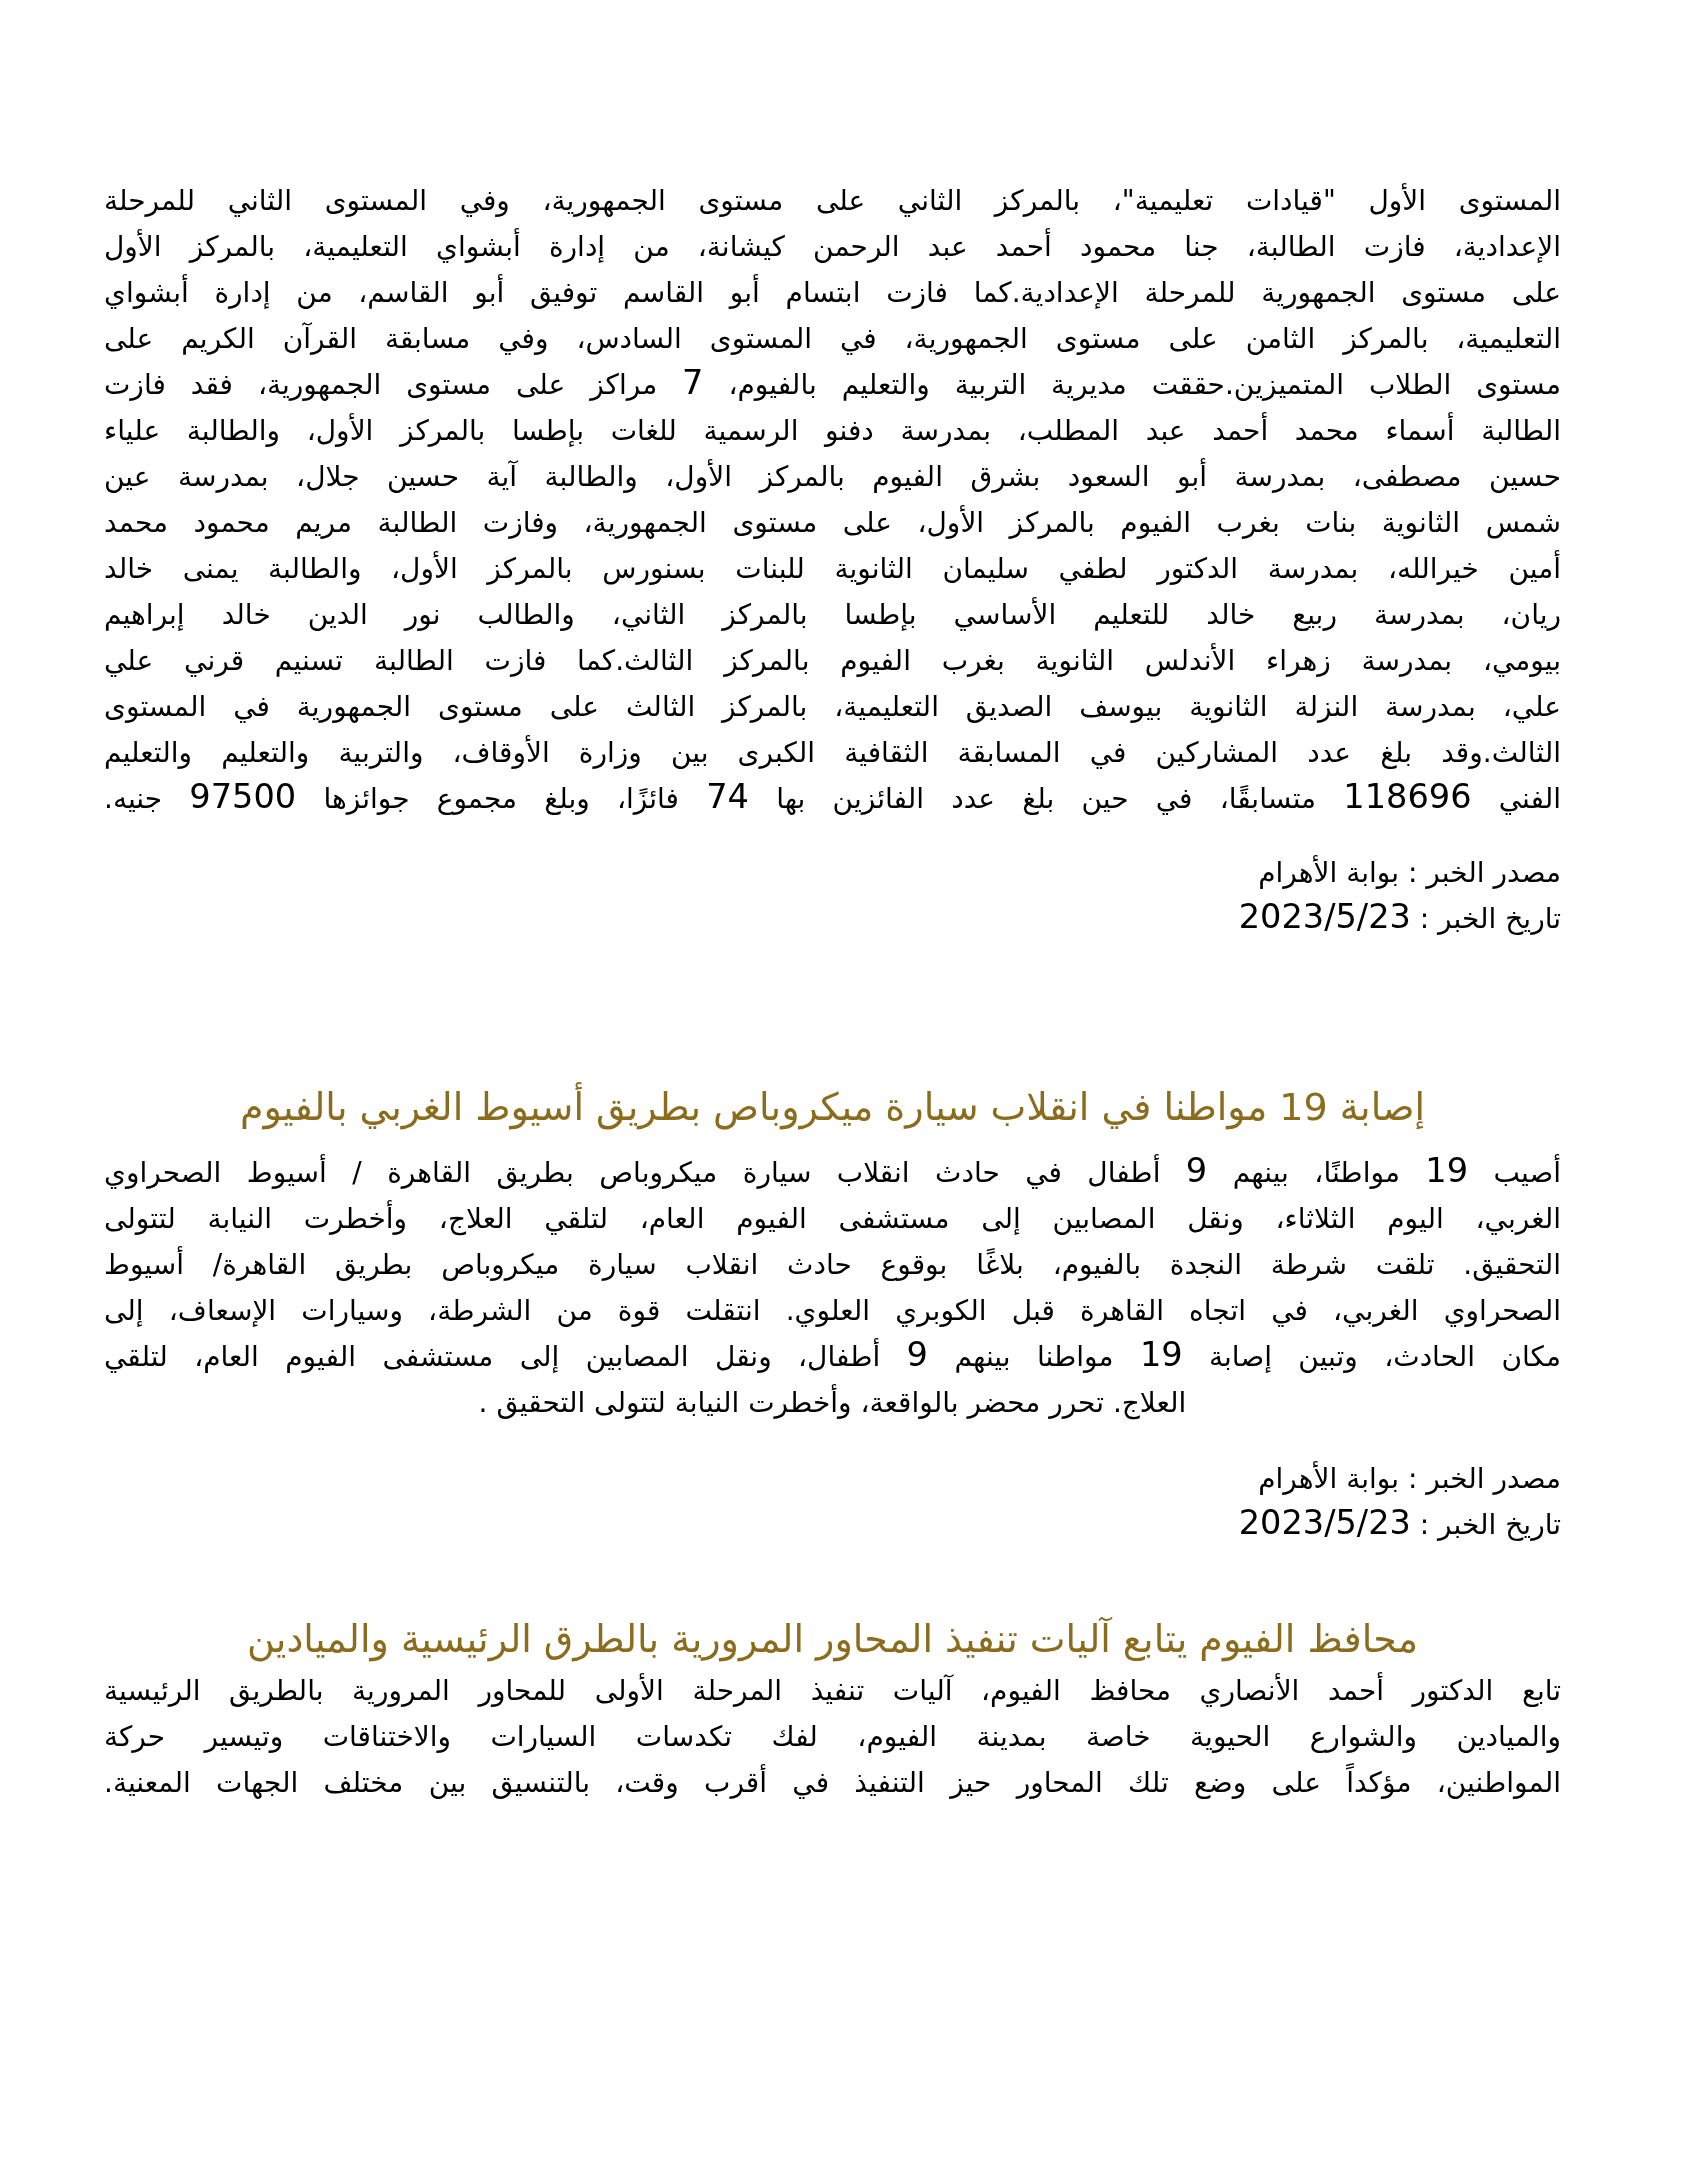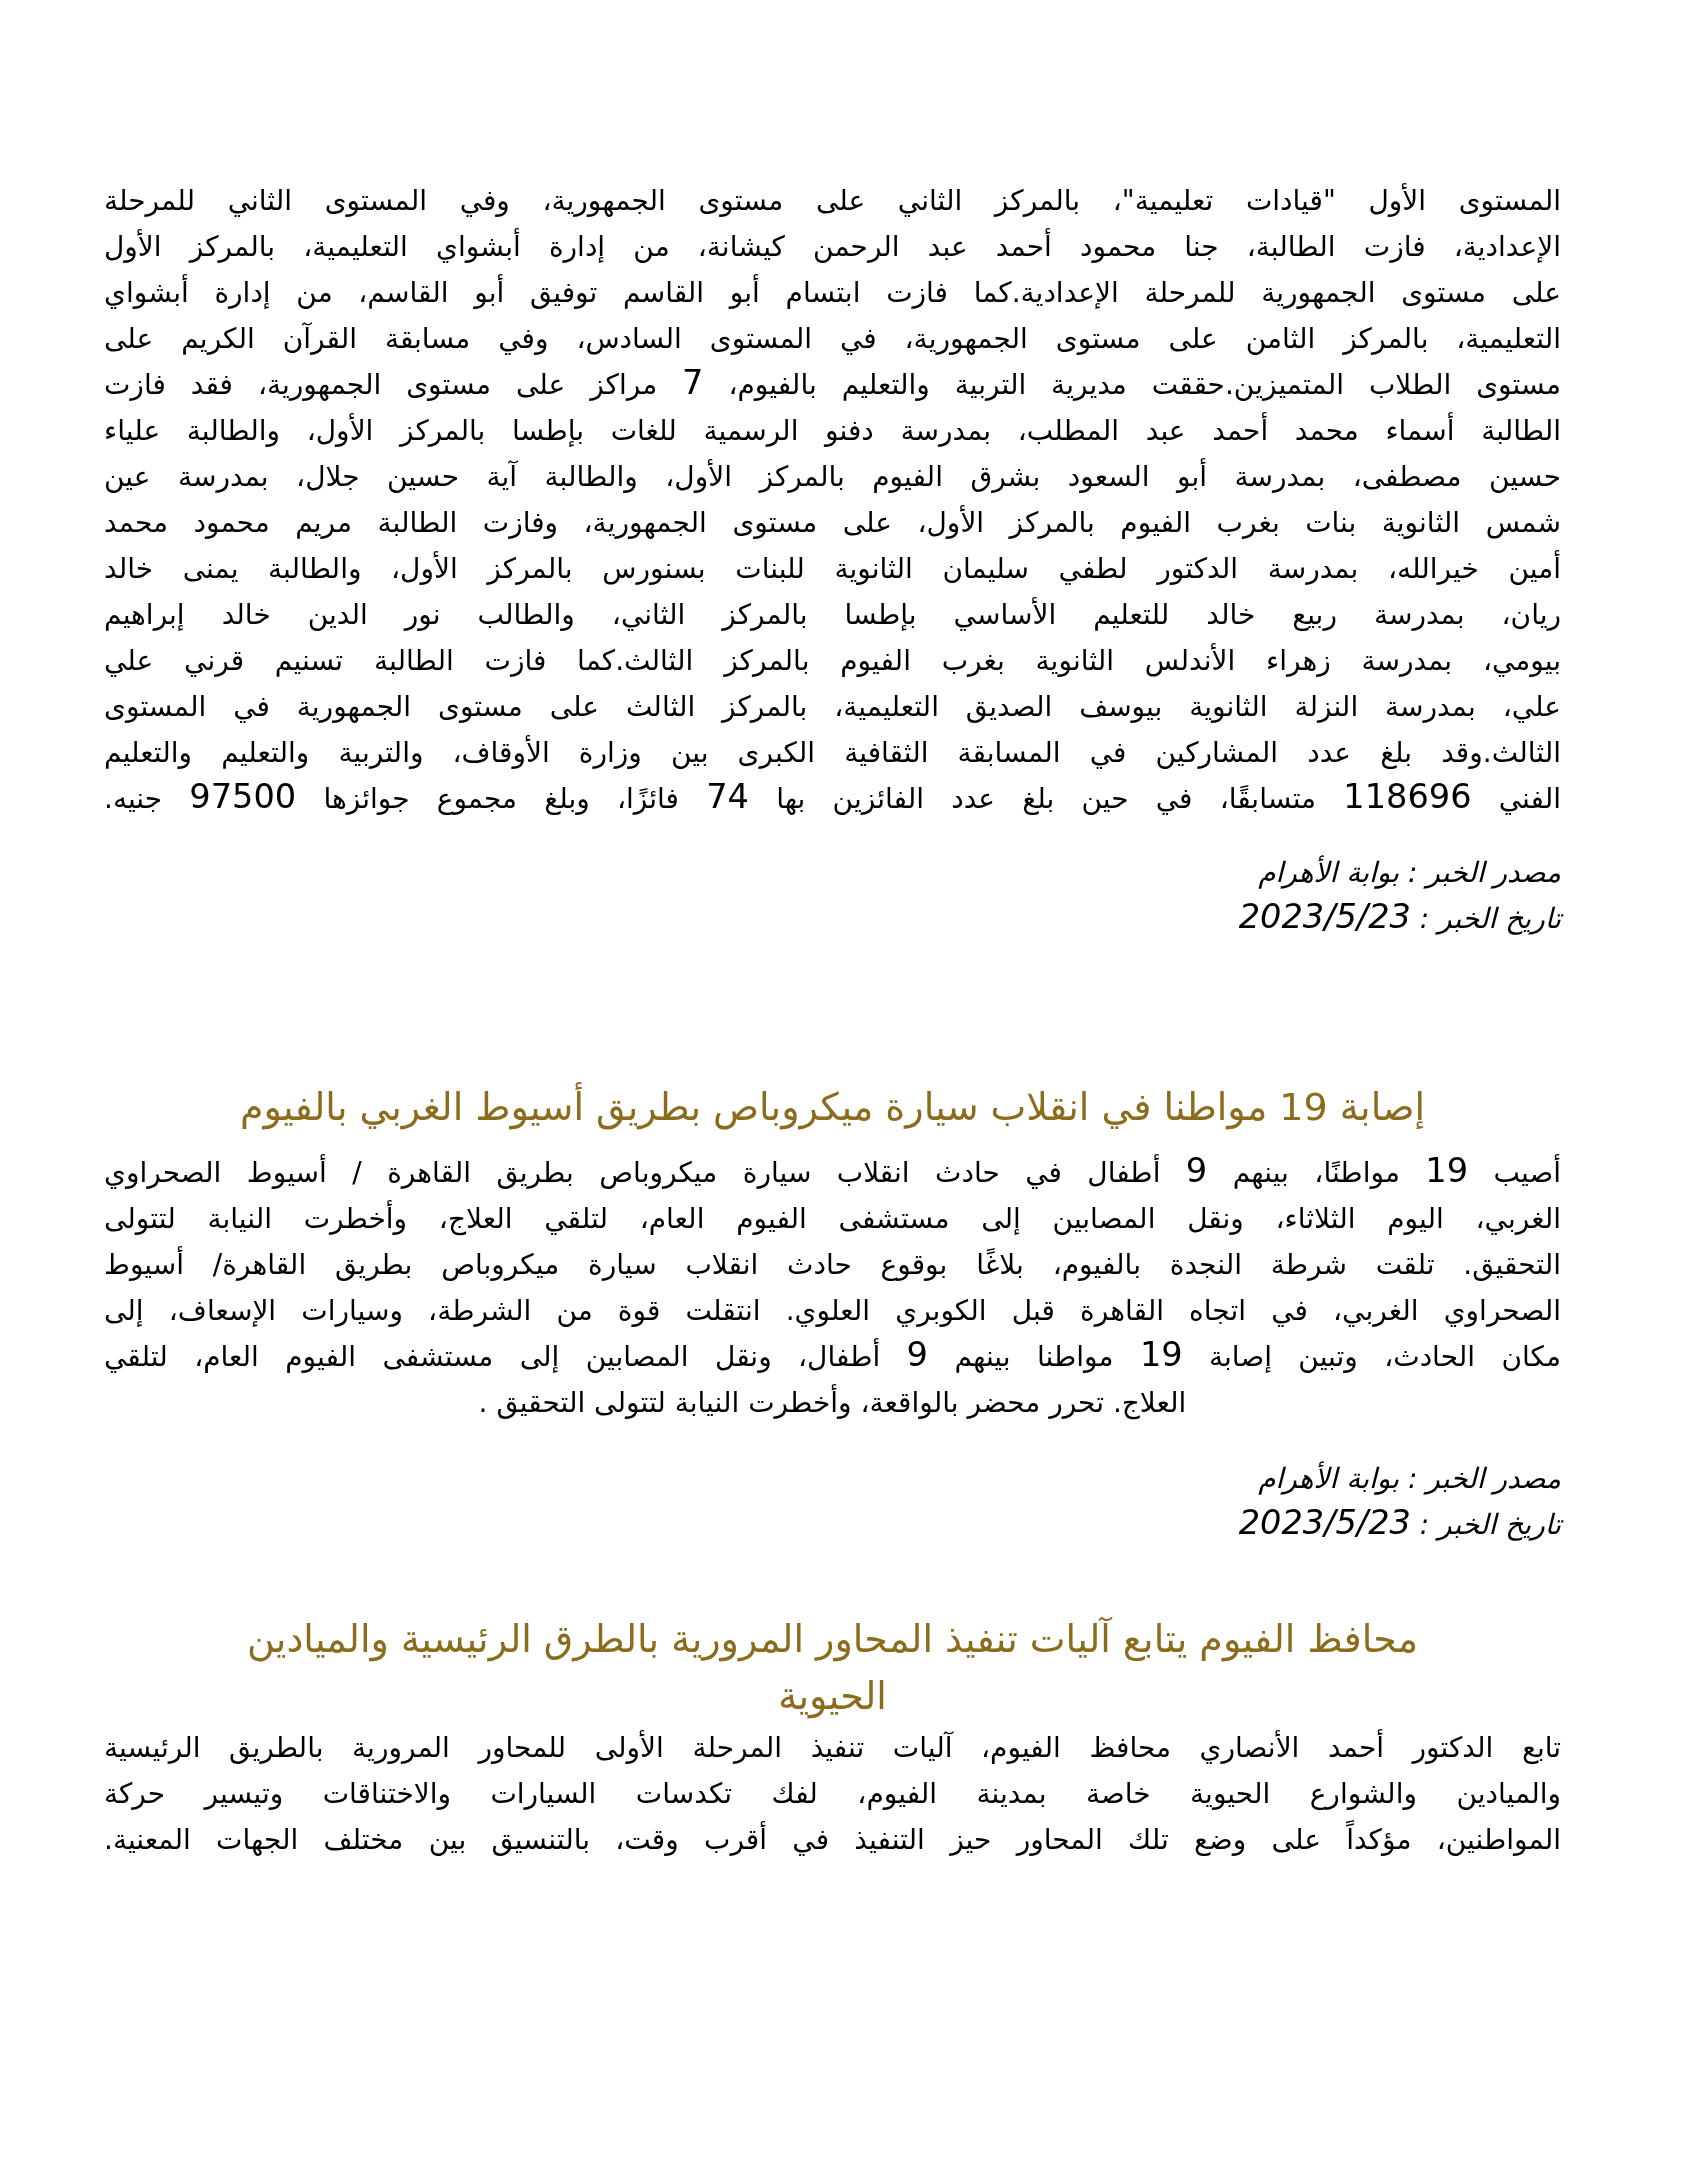--- a/index.html
+++ b/index.html
@@ -24,21 +24,21 @@
     text-align:justify;
     text-align-last:justify;
   }
   .last-center .body-line:last-child {
     text-align-last:center;
   }
   .num {
     font-size:1.2em;
     line-height:1;
   }
-  .source-block { margin-top:28px;font-style:italic; }
+  .source-block { margin-top:28px; }
   .source-line {
     font-size:28px;
     line-height:46px;
     text-align:right;
   }
   .headline {
     font-weight:normal;
     color:var(--headline-color,#8A6C1C);
   }
   .headline-line {
@@ -95,21 +95,20 @@
         </div>
       <div class="source-block">
         <div class="source-line">مصدر الخبر : بوابة الأهرام</div>
         <div class="source-line">تاريخ الخبر : <span class="num">2023/5/23</span></div>
       </div>
     </section>
 
     <section class="article a3">
       <div class="headline">
           <div class="headline-line">محافظ الفيوم يتابع آليات تنفيذ المحاور المرورية بالطرق الرئيسية والميادين</div>
-          <div class="headline-line">الحيوية</div>
         </div>
       <div class="body-lines">
           <div class="body-line">تابع الدكتور أحمد الأنصاري محافظ الفيوم، آليات تنفيذ المرحلة الأولى للمحاور المرورية بالطريق الرئيسية</div>
           <div class="body-line">والميادين والشوارع الحيوية خاصة بمدينة الفيوم، لفك تكدسات السيارات والاختناقات وتيسير حركة</div>
           <div class="body-line">المواطنين، مؤكداً على وضع تلك المحاور حيز التنفيذ في أقرب وقت، بالتنسيق بين مختلف الجهات المعنية.</div>
         </div>
     </section>
 
   </div>
 </div>

